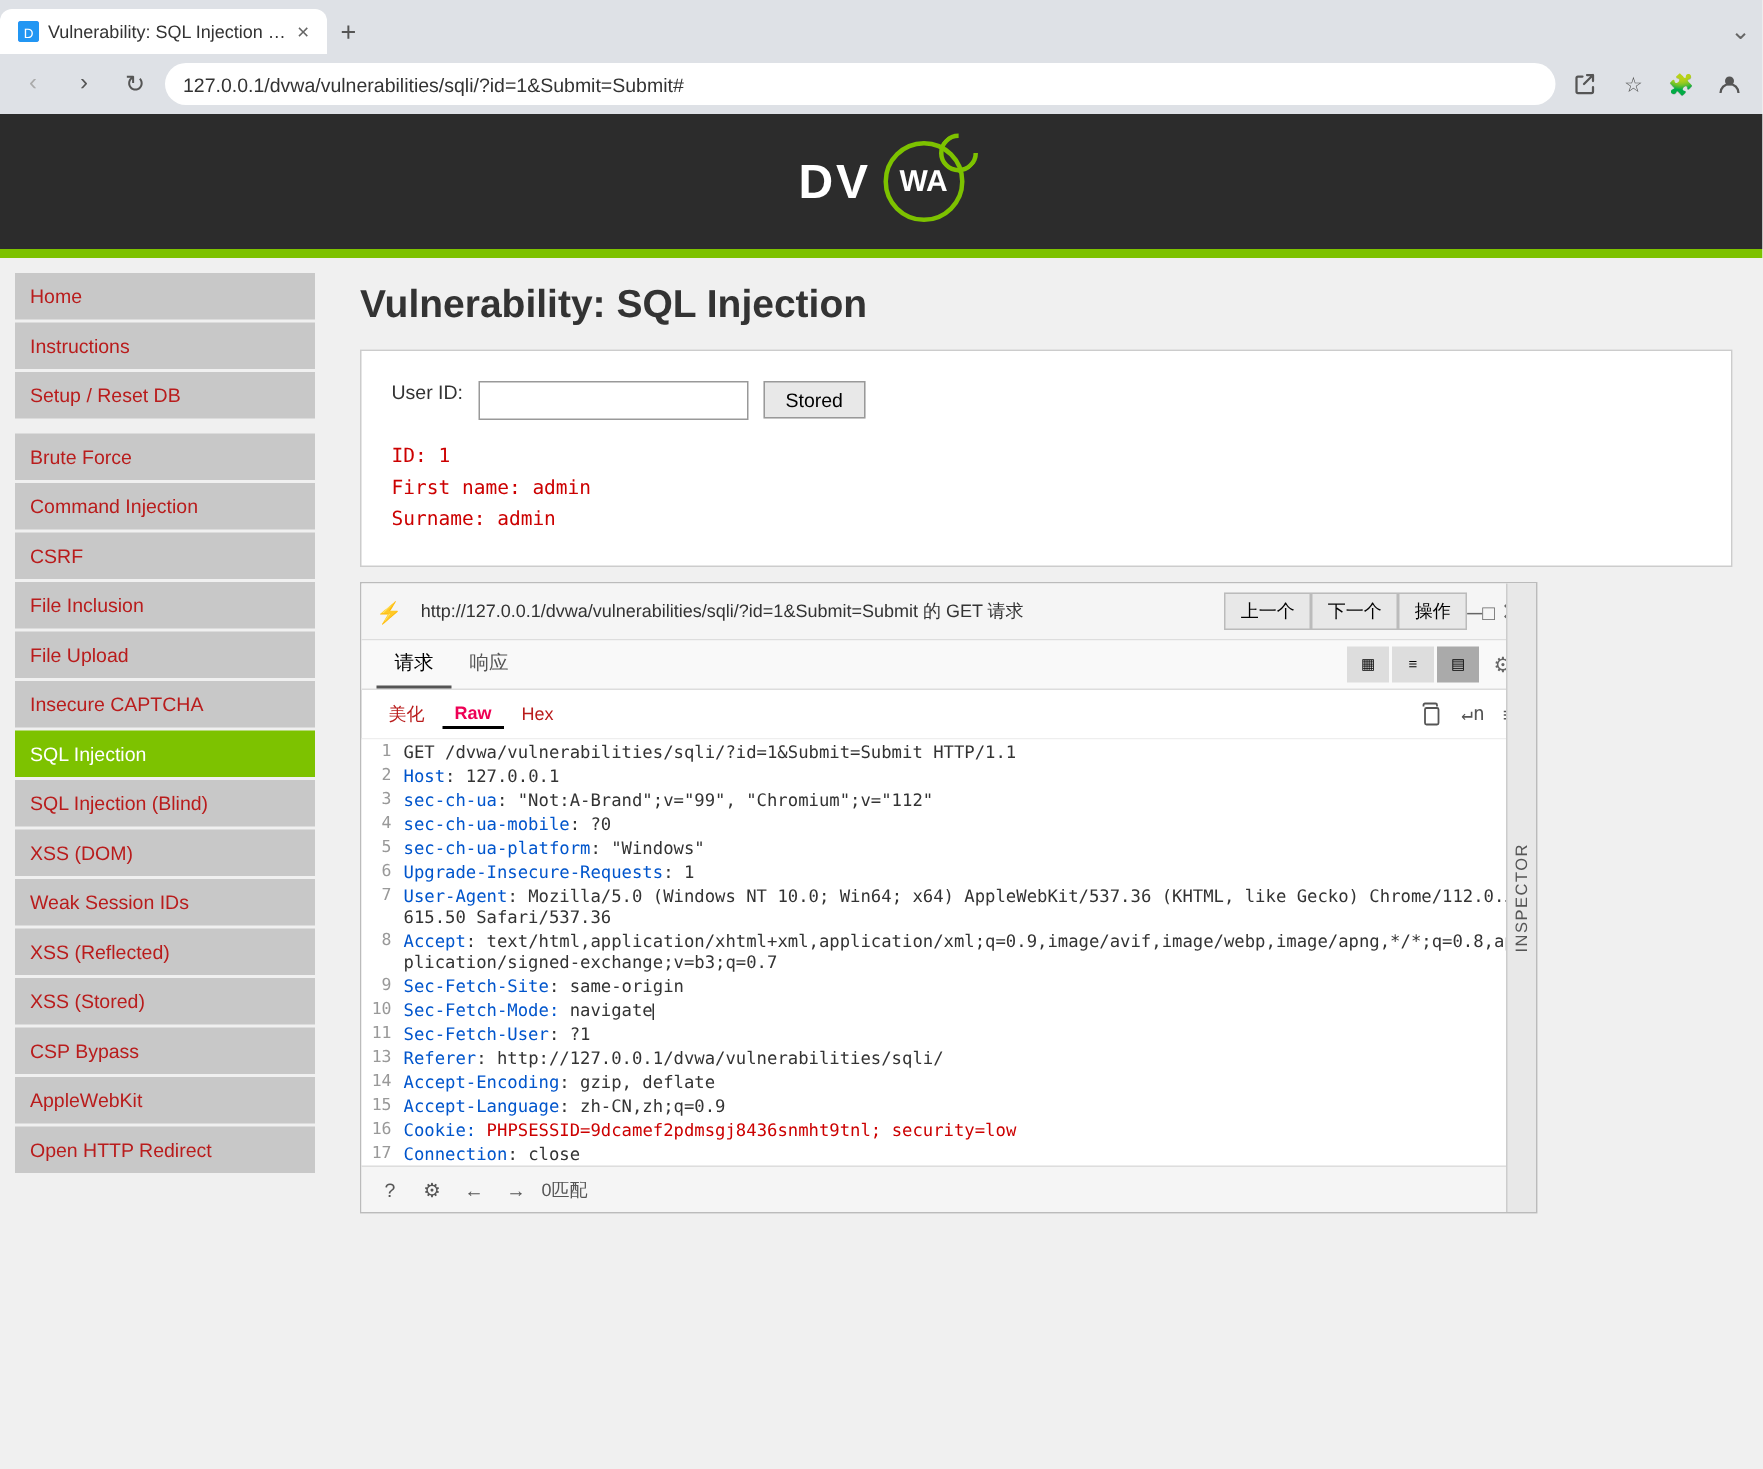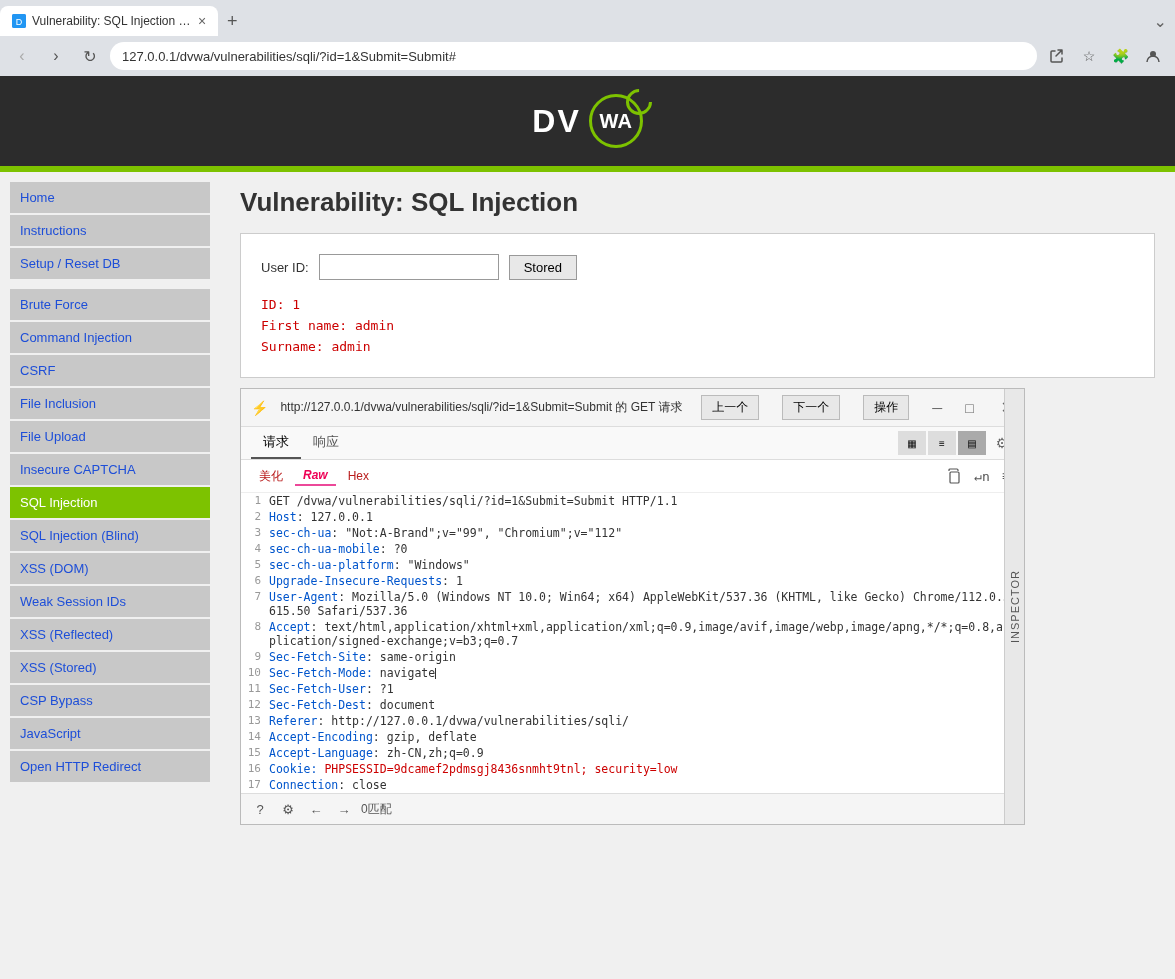--- a/index.html
+++ b/index.html
@@ -24,58 +24,58 @@
     .dvwa-header { background: #2c2c2c; width: 100%; height: 90px; display: flex; justify-content: center; }
     .dvwa-logo { color: white; font-size: 32px; font-weight: bold; display: flex; align-items: center; gap: 4px; }
     .dvwa-logo-circle { width: 54px; height: 54px; border-radius: 50%; border: 3px solid #7dc200; display: flex; align-items: center; justify-content: center; color: white; font-size: 22px; font-weight: bold; margin-left: 4px; position: relative; }
     .dvwa-logo-circle::after { content: ''; position: absolute; top: -8px; right: -12px; width: 20px; height: 20px; border: 3px solid #7dc200; border-radius: 50%; border-top-color: transparent; transform: rotate(45deg); }
     .dvwa-green-bar { height: 6px; background: #7dc200; width: 100%; }
 
     .dvwa-body { display: flex; background: #f0f0f0; min-height: 700px; }
 
     
     .sidebar { width: 220px; background: #f0f0f0; padding: 10px 10px 10px 10px; flex-shrink: 0; }
-    .sidebar-item { display: block; width: 100%; padding: 8px 10px; text-decoration: none; color: #1d4ed8; background: #c8c8c8; margin-bottom: 2px; font-size: 13px; cursor: pointer; border: none; text-align: left; font-family: Arial, sans-serif; }
+    .sidebar-item { display: block; width: 100%; padding: 8px 10px; text-decoration: none; color: #b91c1c; background: #c8c8c8; margin-bottom: 2px; font-size: 13px; cursor: pointer; border: none; text-align: left; font-family: Arial, sans-serif; }
     .sidebar-item.active { background: #7dc200; color: white; font-weight: normal; }
     .sidebar-group-divider { height: 8px; }
 
     
     .main-content { flex: 1; padding: 15px 20px; }
     .page-title { font-size: 26px; font-weight: bold; color: #333; margin-bottom: 15px; }
 
     .form-panel { background: white; border: 1px solid #ccc; padding: 20px; margin-bottom: 10px; }
-    .form-row { display: flex; align-items: center; gap: 10px; margin-bottom: 15px; }
+    .form-row { display: flex; align-items: flex-start; gap: 10px; margin-bottom: 15px; }
     .form-label { font-size: 13px; color: #333; }
     .form-input { width: 180px; height: 26px; border: 1px solid #999; padding: 0 6px; font-size: 13px; }
     .submit-btn { padding: 4px 14px; background: #e8e8e8; border: 1px solid #999; cursor: pointer; font-size: 13px; }
     .result-text { color: #cc0000; font-size: 13px; line-height: 1.6; font-family: monospace; }
 
     
     .devtools-panel { position: relative; background: #fff; border: 1px solid #bbb; width: 785px; margin-top: 5px; font-size: 12px; }
     .devtools-titlebar { background: #f5f5f5; border-bottom: 1px solid #ddd; padding: 6px 10px; display: flex; align-items: center; gap: 8px; }
     .devtools-url { color: #333; font-size: 12px; flex: 1; }
     .devtools-lightning { color: #2196f3; font-size: 14px; margin-right: 4px; }
-    .devtools-titlebar-btns { display: flex; gap: 23px; align-items: center; }
+    .devtools-titlebar-btns { display: flex; gap: 0; align-items: center; }
     .dt-btn { padding: 3px 10px; background: #e8e8e8; border: 1px solid #bbb; cursor: pointer; font-size: 12px; }
     .dt-close { font-size: 16px; color: #666; cursor: pointer; margin-left: 4px; }
     .dt-minimize { font-size: 14px; color: #666; cursor: pointer; }
     .dt-maximize { font-size: 14px; color: #666; cursor: pointer; }
 
     .devtools-tabs { display: flex; align-items: center; padding: 0 10px; border-bottom: 1px solid #ddd; background: #f9f9f9; }
     .dt-tab { padding: 6px 12px; cursor: pointer; font-size: 13px; color: #555; border-bottom: 2px solid transparent; }
     .dt-tab.active { color: #000; border-bottom: 2px solid #555; font-weight: normal; }
     .dt-tab-spacer { flex: 1; }
     .dt-view-icons { display: flex; gap: 2px; }
     .dt-view-icon { width: 28px; height: 24px; display: flex; align-items: center; justify-content: center; cursor: pointer; background: #ddd; font-size: 10px; }
     .dt-view-icon.active { background: #aaa; }
     .dt-settings-icon { width: 24px; height: 24px; display: flex; align-items: center; justify-content: center; cursor: pointer; color: #666; font-size: 14px; margin-left: 4px; }
 
     .devtools-subtabs { display: flex; align-items: center; padding: 4px 10px; border-bottom: 1px solid #eee; gap: 4px; }
     .dt-subtab { padding: 2px 8px; font-size: 12px; cursor: pointer; color: #b91c1c; }
-    .dt-subtab.active { color: #e05; font-weight: bold; border-bottom: 2px solid #ec4899; font-style: italic; }
+    .dt-subtab.active { color: #e05; font-weight: bold; border-bottom: 2px solid #000000; }
     .dt-subtab-spacer { flex: 1; }
     .dt-copy-icon { width: 24px; height: 24px; display: flex; align-items: center; justify-content: center; cursor: pointer; font-size: 12px; }
     .dt-newline-icon { padding: 2px 4px; cursor: pointer; font-size: 11px; color: #555; }
     .dt-menu-icon { padding: 2px 4px; cursor: pointer; font-size: 14px; color: #555; }
 
     .devtools-content { padding: 0; font-family: monospace; font-size: 11.5px; background: #fff; max-height: 350px; overflow-y: auto; }
     .code-line { display: flex; gap: 0; padding: 1px 0; }
     .line-num { color: #999; width: 28px; text-align: right; padding-right: 8px; user-select: none; font-size: 11px; flex-shrink: 0; }
     .line-content { color: #333; white-space: pre-wrap; word-break: break-all; flex: 1; padding-right: 8px; }
     .line-content .red { color: #cc0000; }
@@ -162,21 +162,21 @@
     <a class="sidebar-item">File Inclusion</a>
     <a class="sidebar-item">File Upload</a>
     <a class="sidebar-item">Insecure CAPTCHA</a>
     <a class="sidebar-item active">SQL Injection</a>
     <a class="sidebar-item">SQL Injection (Blind)</a>
     <a class="sidebar-item">XSS (DOM)</a>
     <a class="sidebar-item">Weak Session IDs</a>
     <a class="sidebar-item">XSS (Reflected)</a>
     <a class="sidebar-item">XSS (Stored)</a>
     <a class="sidebar-item">CSP Bypass</a>
-    <a class="sidebar-item">JavaScript</a>
+    <a class="sidebar-item">AppleWebKit</a>
     <a class="sidebar-item">Open HTTP Redirect</a>
   </div>
 
   <div class="main-content">
     <h1 class="page-title">Vulnerability: SQL Injection</h1>
 
     <div class="form-panel">
       <div class="form-row">
         <label class="form-label">User ID:</label>
         <input class="form-input" type="text" style="">
@@ -270,24 +270,20 @@
           </div>
           <div class="code-line">
             <span class="line-num">10</span>
             <span class="line-content"><span class="blue">Sec-Fetch-Mode:</span> navigate<span class="lc-cursor"></span></span>
           </div>
           <div class="code-line">
             <span class="line-num">11</span>
             <span class="line-content"><span class="blue">Sec-Fetch-User</span>: ?1</span>
           </div>
           <div class="code-line">
-            <span class="line-num">12</span>
-            <span class="line-content"><span class="blue">Sec-Fetch-Dest</span>: document</span>
-          </div>
-          <div class="code-line">
             <span class="line-num">13</span>
             <span class="line-content"><span class="blue">Referer</span>: http://127.0.0.1/dvwa/vulnerabilities/sqli/</span>
           </div>
           <div class="code-line">
             <span class="line-num">14</span>
             <span class="line-content"><span class="blue">Accept-Encoding</span>: gzip, deflate</span>
           </div>
           <div class="code-line">
             <span class="line-num">15</span>
             <span class="line-content"><span class="blue">Accept-Language</span>: zh-CN,zh;q=0.9</span>

